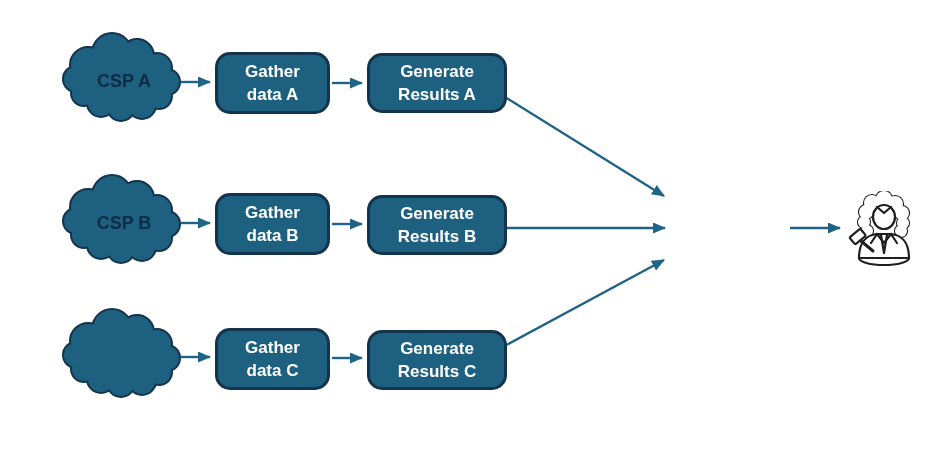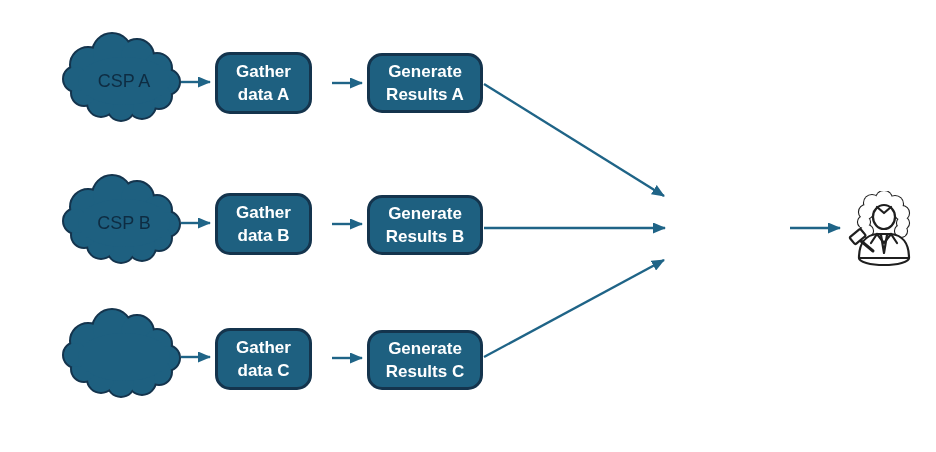--- a/index.html
+++ b/index.html
@@ -19,32 +19,32 @@
     background:var(--node-fill,#1e6080);
     border:3px solid var(--node-border,#14344d);
     border-radius:15px;
     color:var(--node-text,#ffffff);
     display:flex;align-items:center;justify-content:center;
     text-align:center;
     white-space:pre-line;
     font-size:17px;font-weight:600;line-height:23px;
     box-sizing:border-box;
   }
-  .gather-col{left:215px;width:97px;}
-  .generate-col{left:367px;width:116px;}
+  .gather-col{left:215px;width:115px;}
+  .generate-col{left:367px;width:140px;}
   .row-a-gather{top:52px;height:62px;}
   .row-a-generate{top:53px;height:60px;}
   .row-b-gather{top:193px;height:62px;}
   .row-b-generate{top:195px;height:60px;}
   .row-c-gather{top:328px;height:62px;}
   .row-c-generate{top:330px;height:60px;}
   .reconcile-node{left:670px;top:198px;width:118px;height:60px;}
   .cloud-label{
     position:absolute;left:64px;width:120px;height:26px;line-height:26px;
-    text-align:center;font-size:18px;font-weight:400;
+    text-align:center;font-size:18px;font-weight:700;
     color:var(--cloud-text,#0e2c42);
   }
   .cloud-label-a{top:68px;}
   .cloud-label-b{top:210px;}
   .cloud-label-c{top:344px;}
   .person-wrap{position:absolute;left:846px;top:191px;width:74px;height:78px;}
   .judge-line{fill:none;stroke:var(--person-stroke,#1f1f1f);stroke-width:2.2;stroke-linecap:round;stroke-linejoin:round;}
   .judge-solid{fill:#ffffff;stroke:var(--person-stroke,#1f1f1f);stroke-width:2.2;stroke-linejoin:round;}
   .curl-stroke{fill:#ffffff;stroke:var(--person-stroke,#1f1f1f);stroke-width:2.2;}
   .curl-fill{fill:#ffffff;stroke:none;}

